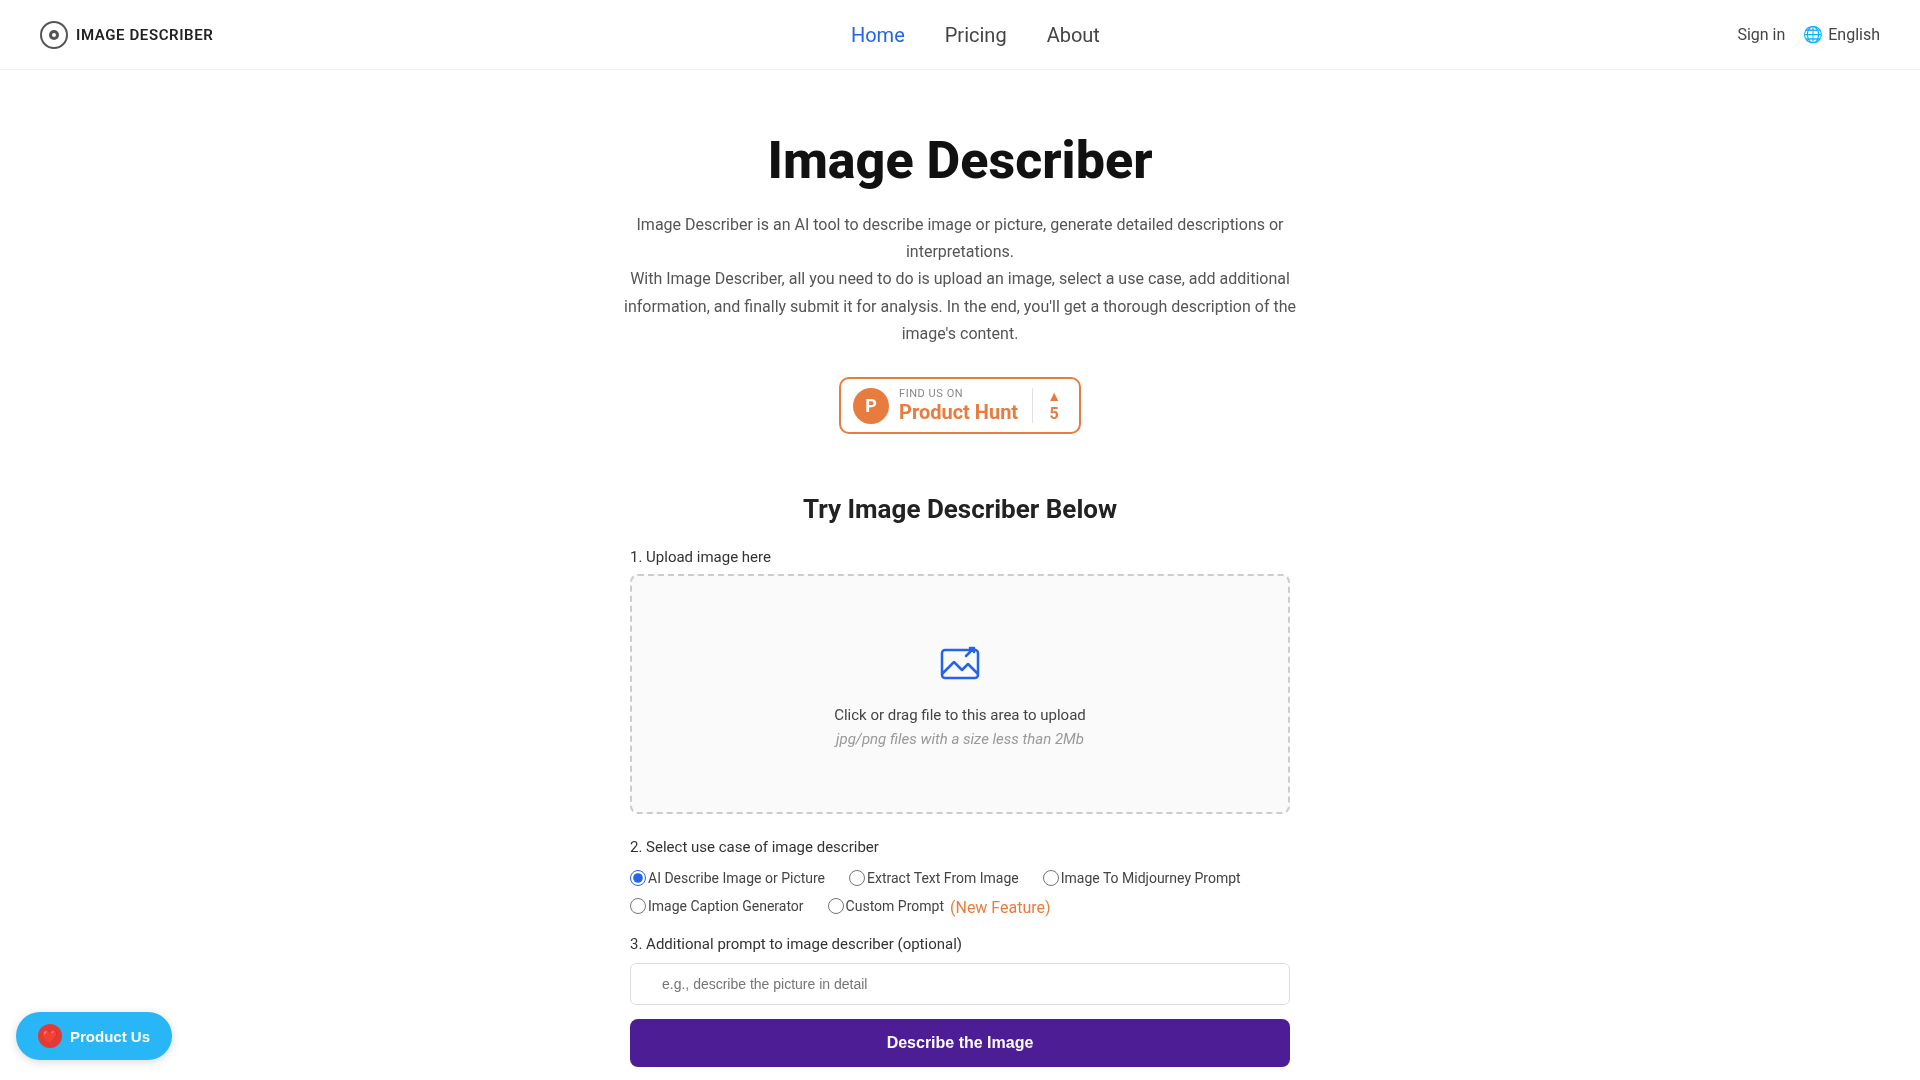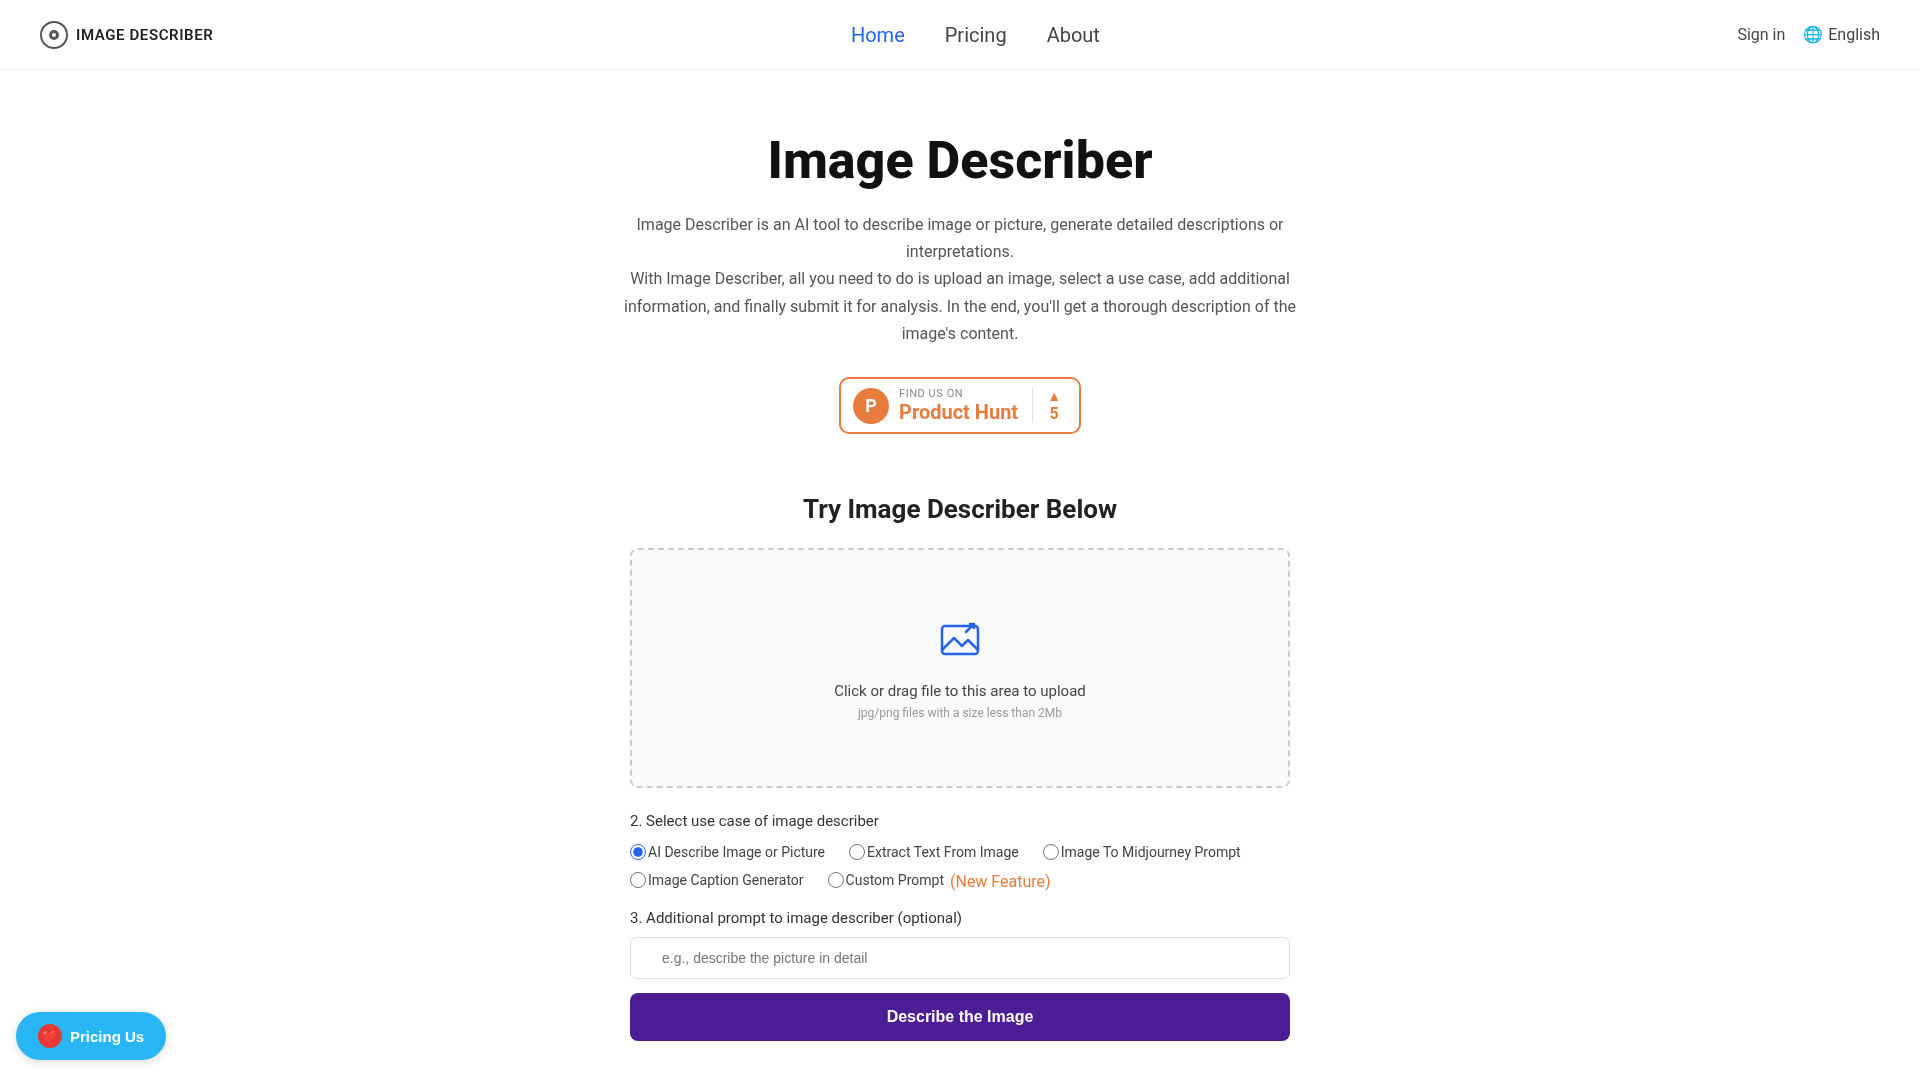--- a/index.html
+++ b/index.html
@@ -172,22 +172,23 @@
     .upload-icon {
       color: #2563eb;
       margin-bottom: 14px;
     }
     .upload-primary-text {
       font-size: 15px;
       color: #444;
       margin-bottom: 6px;
     }
     .upload-secondary-text {
-      font-size: 12px;
+      font-size: 15px;
       color: #999;
+      font-style: italic;
     }
 
     .use-case-label {
       font-size: 15px;
       color: #333;
       margin-bottom: 14px;
     }
     .use-case-options {
       display: flex;
       flex-wrap: wrap;
@@ -317,20 +318,21 @@
       <span class="ph-arrow">▲</span>
       <span class="ph-num">5</span>
     </div>
   </div>
 </section>
 
 <main class="main-content">
   <h2 class="section-title">Try Image Describer Below</h2>
 
   
+  <p class="upload-label">1. Upload image here</p>
   <div class="upload-area">
     <div class="upload-icon">
       <svg width="48" height="48" viewBox="0 0 48 48" fill="none">
         <rect x="6" y="10" width="36" height="28" rx="3" stroke="#2563eb" stroke-width="2.5" fill="none"></rect>
         <path d="M6 34 L18 22 L26 30 L32 24 L42 34" stroke="#2563eb" stroke-width="2.5" stroke-linejoin="round" fill="none"></path>
         <path d="M30 16 L38 8 M38 8 L34 8 M38 8 L38 12" stroke="#2563eb" stroke-width="2.5" stroke-linecap="round"></path>
       </svg>
     </div>
     <p class="upload-primary-text">Click or drag file to this area to upload</p>
     <p class="upload-secondary-text">jpg/png files with a size less than 2Mb</p>
@@ -365,14 +367,14 @@
   
   <p class="additional-label">3. Additional prompt to image describer (optional)</p>
   <input class="additional-input" type="text" placeholder="e.g., describe the picture in detail" style="">
 
   
   <button class="describe-btn">Describe the Image</button>
 </main>
 
 <button class="support-us-btn">
   <span class="heart-icon">❤️</span>
-  <span>Pricing Us</span>
+  <span>Product Us</span>
 </button>
 
 </body></html>

